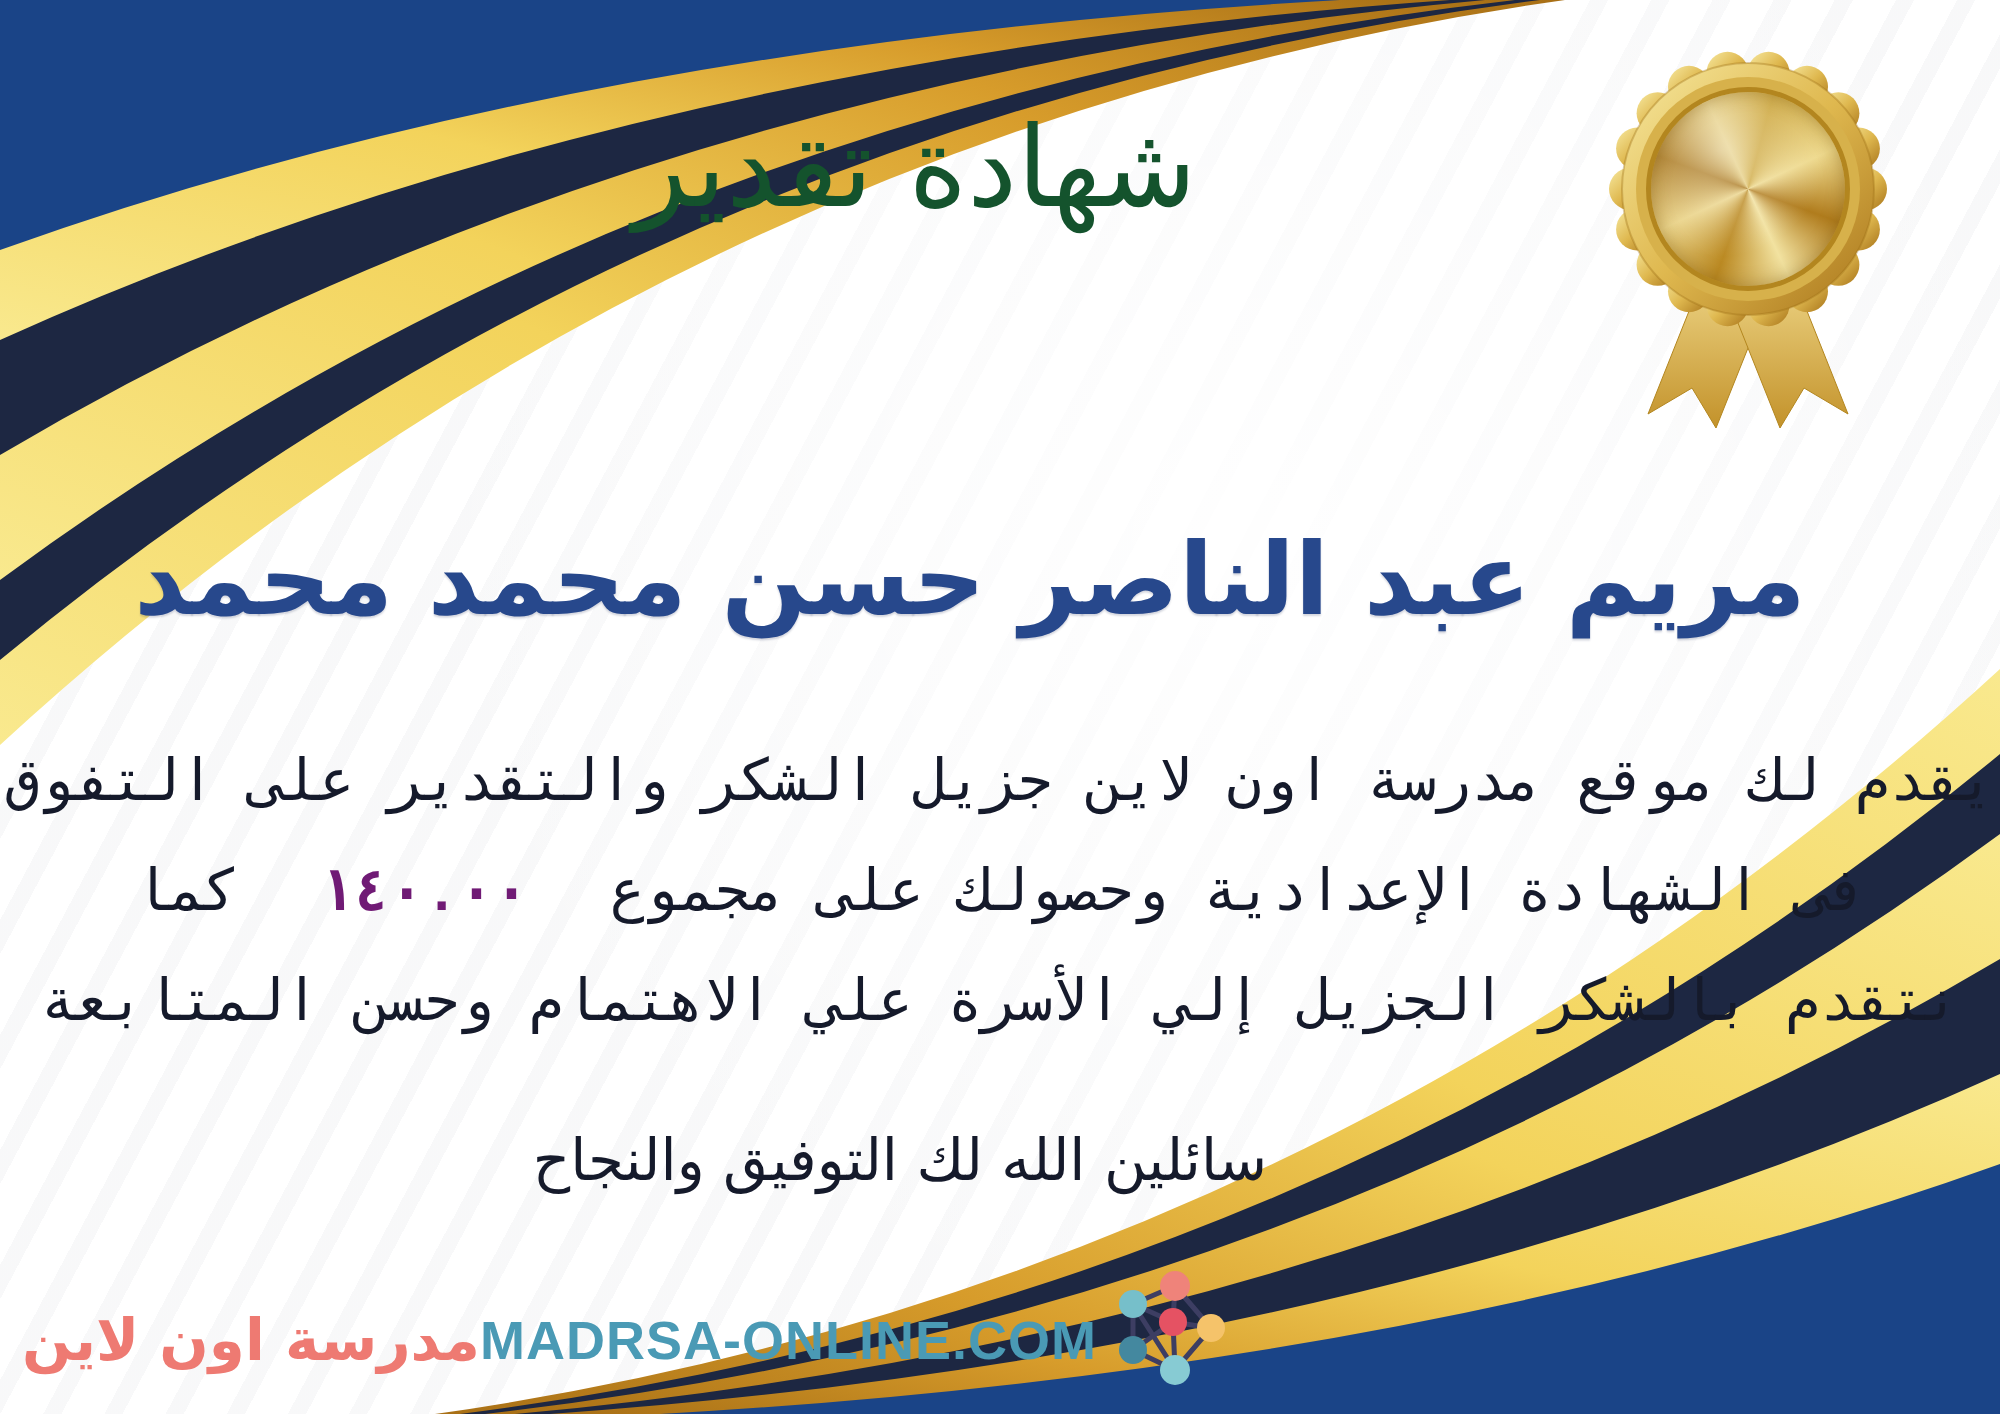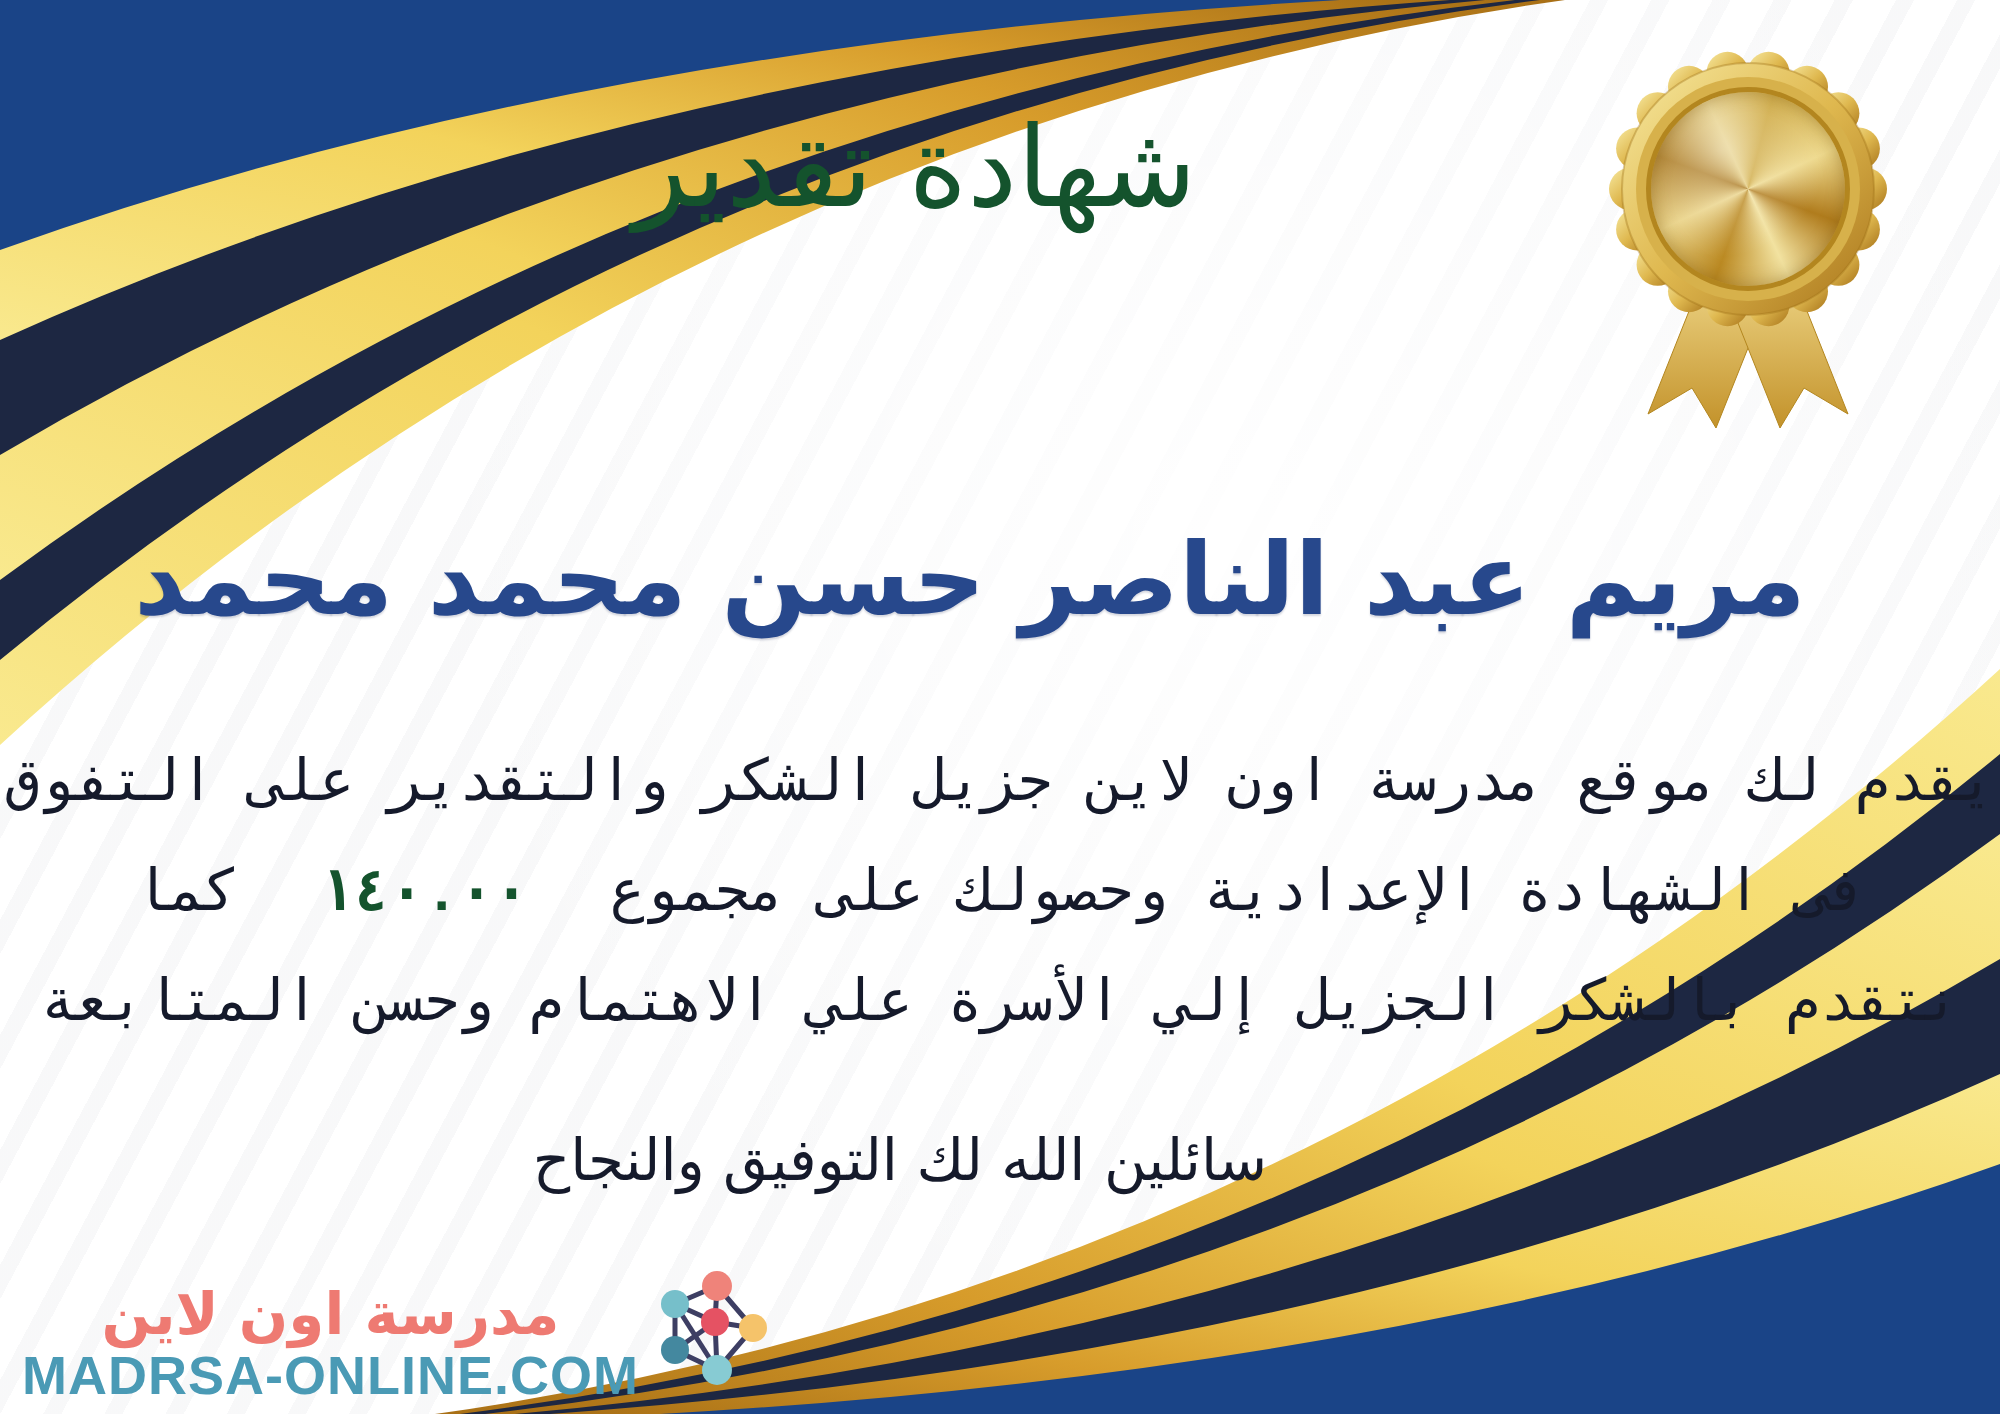--- a/index.html
+++ b/index.html
@@ -42,32 +42,32 @@
   .student{
     position:absolute;top:495px;left:0;width:1940px;z-index:3;
     text-align:center;font-size:100px;line-height:170px;font-weight:bold;
     color:#27488c;white-space:nowrap;text-shadow:0 2px 2px rgba(20,35,80,0.18);
   }
   .body-block{position:absolute;top:730px;left:0;width:2000px;z-index:3;font-family:Liberation Mono, monospace;}
   .body-line{
     width:2000px;text-align:center;font-size:58px;line-height:110px;
     color:#151a2b;white-space:nowrap;
   }
-  .score{color:#14532d;font-weight:bold;margin:0 46px;}
+  .score{color:#701a75;font-weight:bold;margin:0 46px;}
   .closing{
     position:absolute;top:1105px;left:0;width:1800px;z-index:3;
     text-align:center;font-size:58px;line-height:110px;color:#151a2b;white-space:nowrap;
   }
 
   
   .logo{
     position:absolute;left:22px;bottom:4px;z-index:3;
     display:flex;align-items:center;gap:14px;
   }
-  .logo-text{display:flex;flex-direction:column;align-items:center;}
+  .logo-text{display:flex;flex-direction:row;align-items:center;}
   .logo-ar{
     font-size:58px;line-height:70px;font-weight:bold;color:#ee7a72;white-space:nowrap;
   }
   .logo-domain{
     font-family:"Liberation Sans", sans-serif;
     font-size:54px;line-height:52px;font-weight:bold;color:#4a9ab5;
     letter-spacing:1px;white-space:nowrap;
   }
 </style>
 </head>

